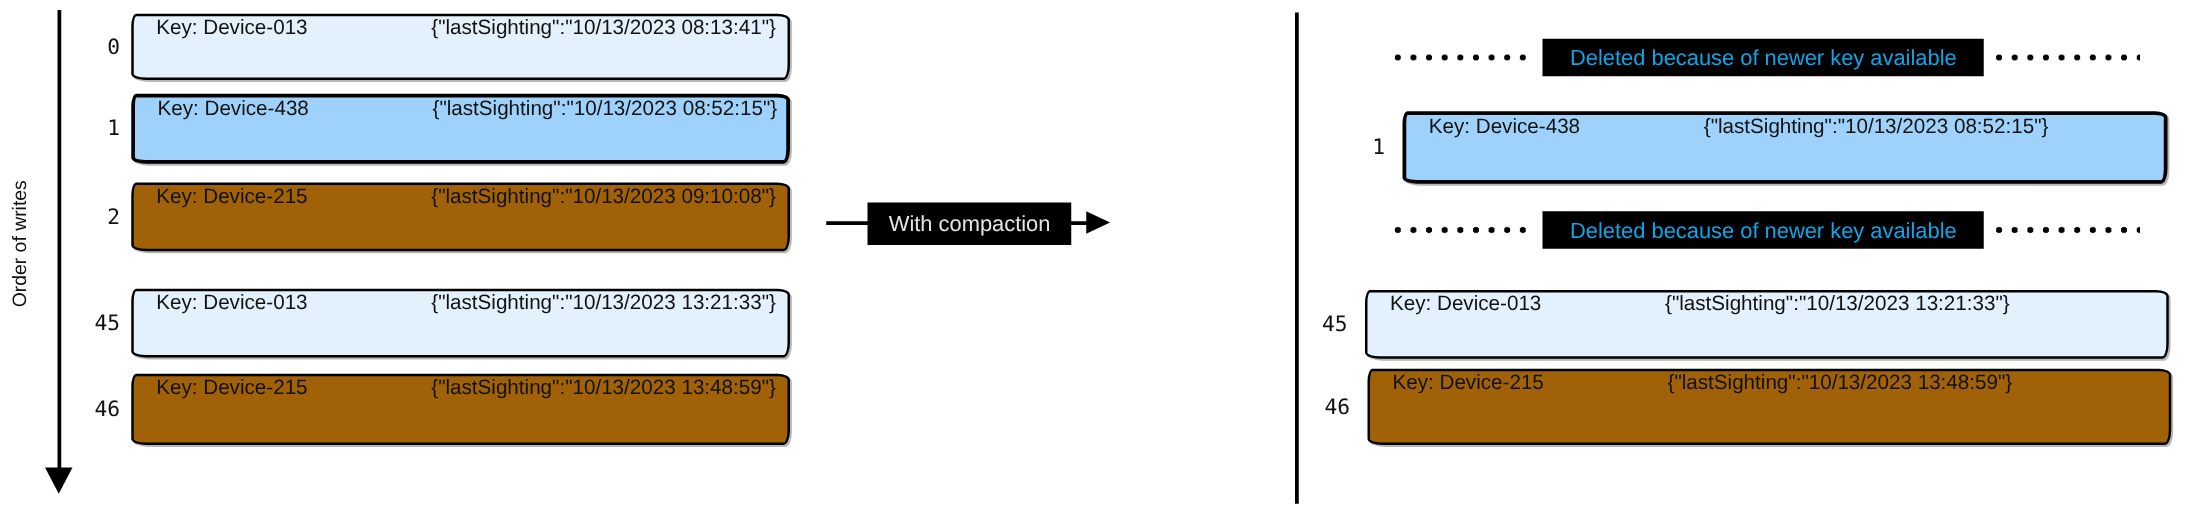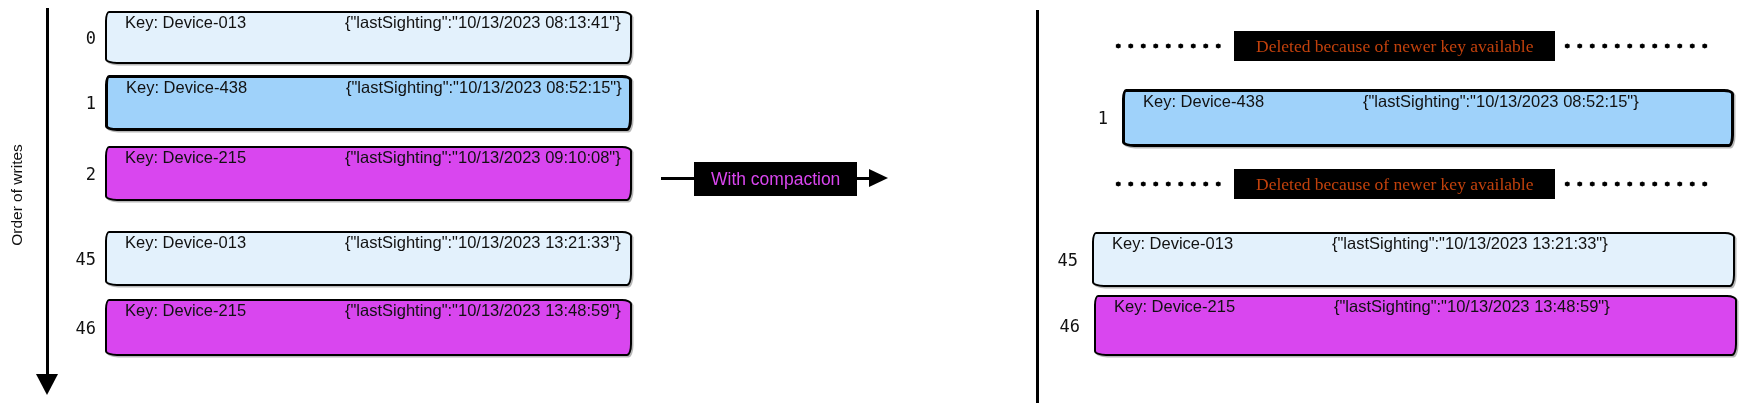--- a/index.html
+++ b/index.html
@@ -66,21 +66,21 @@
     border-radius: 4px 10px 5px 12px / 10px 5px 12px 5px;
     box-shadow: 1.5px 1.5px 0 0 rgba(50,50,50,0.35);
     display: flex;
     padding-left: 18px;
     font-size: 16.5px;
     color: #111;
     white-space: nowrap;
   }
   .variant-lightblue { background: #e3f1fc; }
   .variant-blue      { background: #9fd2fa; border-width: 3px; }
-  .variant-lavender  { background: #d946ef; }
+  .variant-lavender  { background: #a16207; }
 
   .row-key   { flex: 0 0 220px; }
   .row-value { flex: 1; }
 
   
   .pos-l0  { left: 60px; width: 572px; top: 11px;  height: 53px; }
   .pos-l1  { left: 60px; width: 572px; top: 75px;  height: 56px; }
   .pos-l2  { left: 60px; width: 572px; top: 146px; height: 55px; }
   .pos-l45 { left: 60px; width: 572px; top: 231px; height: 55px; }
   .pos-l46 { left: 60px; width: 572px; top: 299px; height: 57px; }
@@ -105,27 +105,26 @@
     height: 6px;
     background-image: radial-gradient(circle, #000 2.3px, transparent 2.7px);
     background-size: 12.5px 6px;
     background-repeat: repeat-x;
     background-position: left center;
   }
   .dots-left  { flex: 0 0 116px; margin-right: 6px; }
   .dots-right { flex: 1; margin-left: 6px; }
   .deleted-label {
     background: #000;
-    color: #c2410c;
+    color: #0ea5e9;
     font-size: 17.5px;
     line-height: 30px;
     height: 30px;
     padding: 0 22px;
     white-space: nowrap;
-    font-family: Liberation Serif, serif;
   }
 
   
   .compaction-line {
     position: absolute;
     left: 661px; top: 177px;
     width: 212px; height: 3px;
     background: #000;
   }
   .compaction-arrowhead {
@@ -135,21 +134,21 @@
     border-top: 9.5px solid transparent;
     border-bottom: 9.5px solid transparent;
     border-left: 19px solid #000;
   }
   .compaction-label {
     position: absolute;
     left: 694px; top: 162px;
     height: 34px;
     padding: 0 17px;
     background: #000;
-    color: #d946ef;
+    color: #e5e5e5;
     font-size: 17.5px;
     display: flex;
     align-items: center;
     white-space: nowrap;
   }
 </style>
 </head>
 <body>
 
 <div class="canvas">

